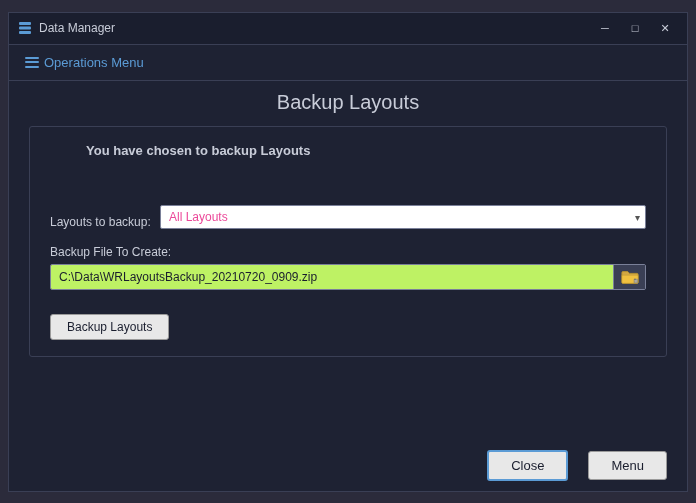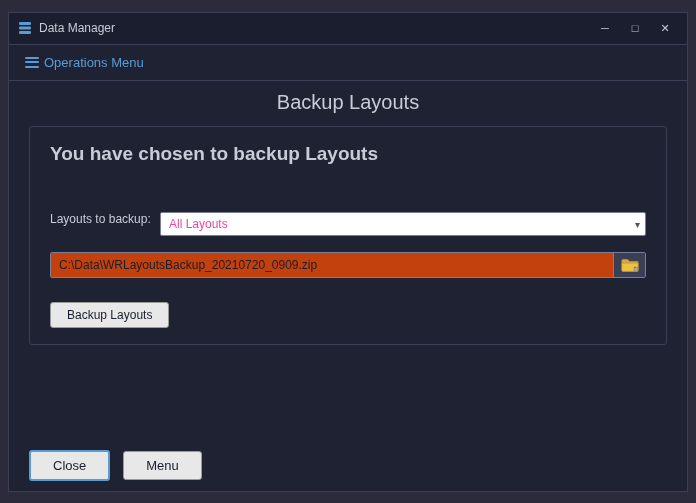--- a/index.html
+++ b/index.html
@@ -125,28 +125,29 @@
 
     .card {
       border: 1px solid #3a3f55;
       border-radius: 3px;
       padding: 16px 20px;
       background: #1e2233;
     }
 
     .card-title {
       color: #c8ccd8;
-      font-size: 19px;
+      font-size: 13px;
       font-weight: 600;
       margin-bottom: 16px;
+      margin-left: 36px;
     }
 
     .form-row {
       display: flex;
-      align-items: flex-start;
+      align-items: flex-end;
       margin-bottom: 16px;
       margin-top: 47px;
     }
 
     .form-label {
       color: #c8ccd8;
       font-size: 12px;
       min-width: 110px;
       flex-shrink: 0;
     }
@@ -191,21 +192,21 @@
     .file-input-wrapper {
       display: flex;
       width: 100%;
       border: 1px solid #7a8099;
       border-radius: 2px;
       overflow: hidden;
     }
 
     .file-input-text {
       flex: 1;
-      background: #c2410c;
+      background: #bef264;
       border: none;
       padding: 5px 8px;
       font-size: 12px;
       color: #1a1e2e;
       outline: none;
     }
 
     .file-browse-btn {
       width: 32px;
       background: #3a3f55;
@@ -229,23 +230,24 @@
       border-radius: 3px;
       padding: 5px 16px;
       font-size: 12px;
       color: #1a1e2e;
       cursor: pointer;
       margin-top: 10px;
     }
 
     .footer {
       display: flex;
+      justify-content: flex-end;
       align-items: center;
       padding: 10px 20px;
-      gap: 13px;
+      gap: 20px;
       flex-shrink: 0;
     }
 
     .footer-btn {
       background: #e8e8e8;
       border: 1px solid #9a9a9a;
       border-radius: 3px;
       padding: 6px 22px;
       font-size: 13px;
       color: #1a1e2e;
@@ -301,20 +303,21 @@
           <select class="select-control">
             <option>All Layouts</option>
             <option>Selected Layouts</option>
           </select>
           <span class="select-arrow">▾</span>
         </div>
       </div>
 
       
       <div class="form-group">
+        <span class="form-label">Backup File To Create:</span>
         <div class="file-input-wrapper">
           <input class="file-input-text" type="text" value="C:\Data\WRLayoutsBackup_20210720_0909.zip" style="">
           <button class="file-browse-btn">
             <svg class="folder-icon-svg" viewBox="0 0 20 16" fill="none" xmlns="http://www.w3.org/2000/svg">
               <path d="M1 3C1 2.44772 1.44772 2 2 2H7.5L9.5 4H18C18.5523 4 19 4.44772 19 5V14C19 14.5523 18.5523 15 18 15H2C1.44772 15 1 14.5523 1 14V3Z" fill="#d4a843" stroke="#b8922e" stroke-width="1"></path>
               <path d="M1 6H19V14C19 14.5523 18.5523 15 18 15H2C1.44772 15 1 14.5523 1 14V6Z" fill="#f0c040" stroke="#b8922e" stroke-width="0.5"></path>
               <rect x="14" y="10" width="5" height="5" rx="1" fill="#888" opacity="0.7"></rect>
               <rect x="15.5" y="11" width="2" height="3" rx="0.5" fill="#aaa"></rect>
               <path d="M14.5 10.5 L16.5 10.5" stroke="#666" stroke-width="1"></path>
             </svg>

